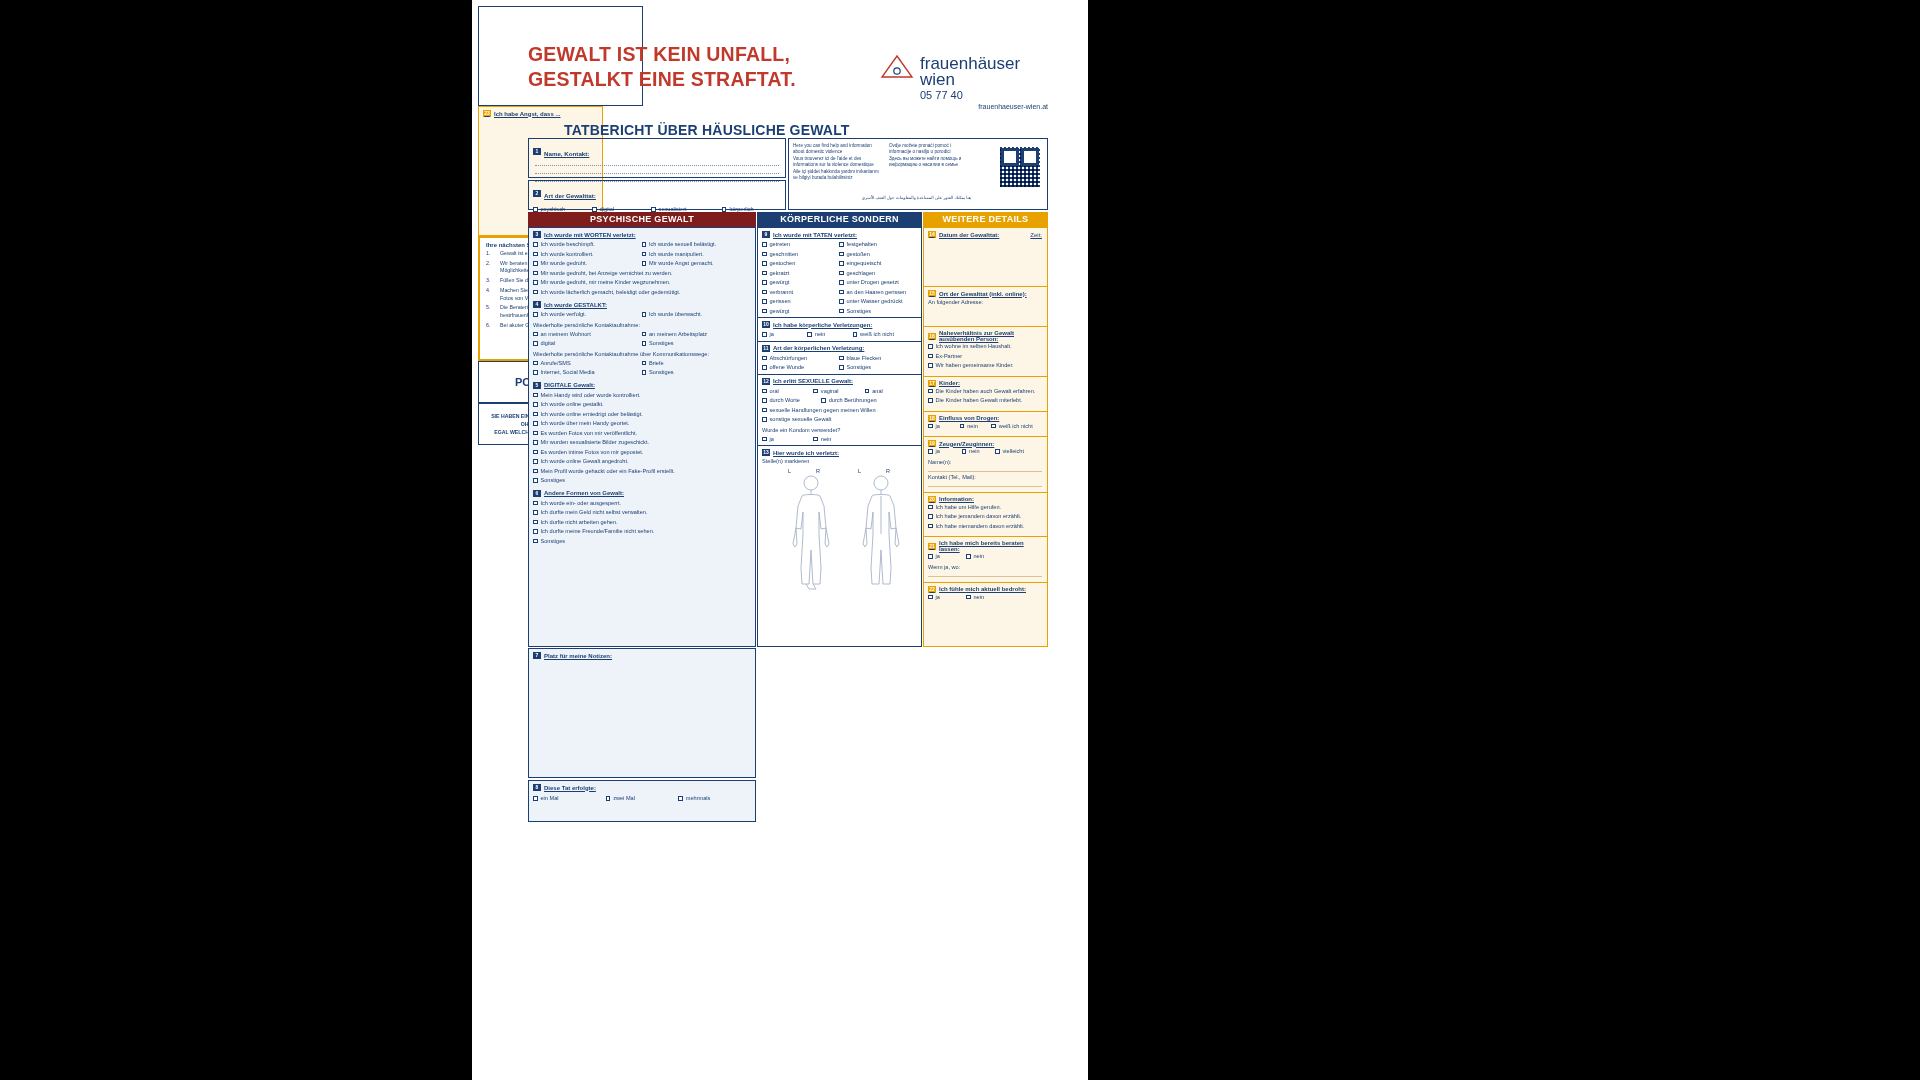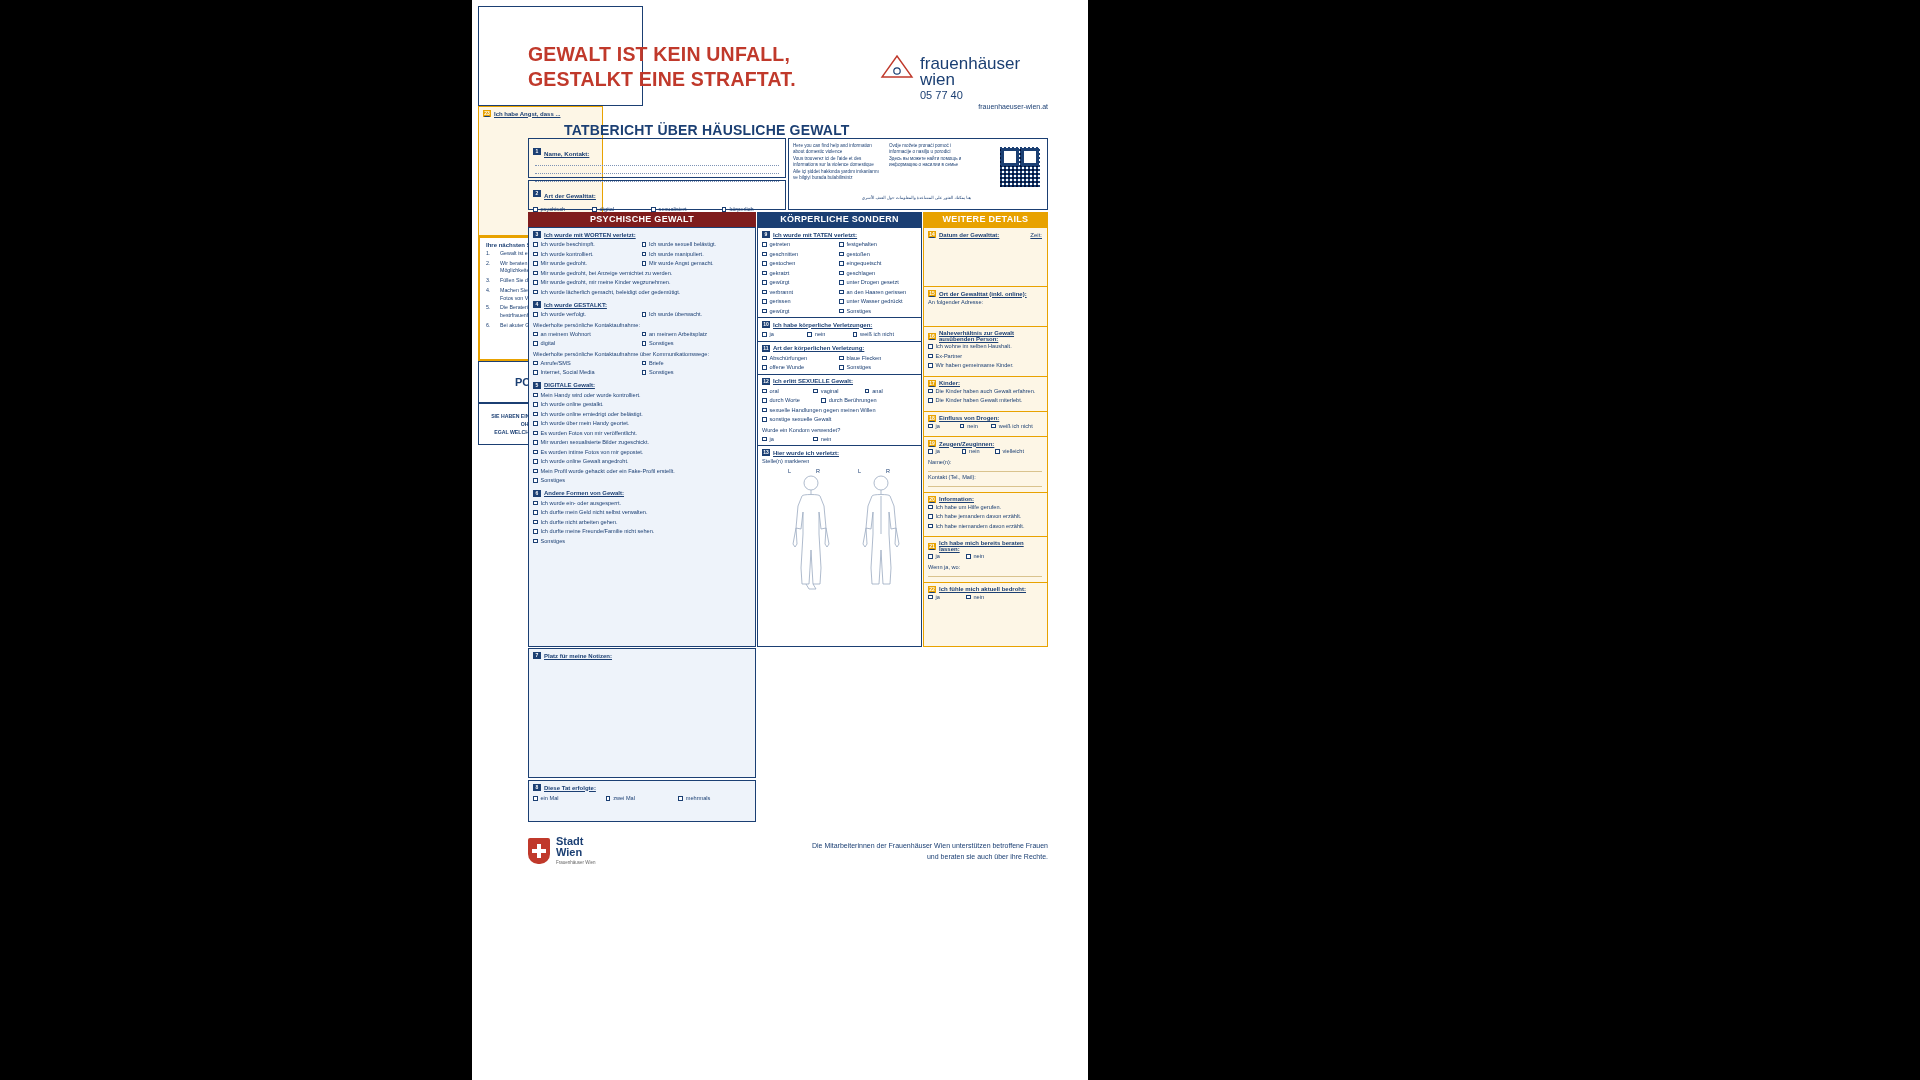--- a/index.html
+++ b/index.html
@@ -891,29 +891,15 @@
 
   <div class="box-polizei">POLIZEI TEL. 133</div>
 
   <div class="box-recht">
     <div>
       <div>SIE HABEN EIN RECHT AUF EIN LEBEN OHNE GEWALT:</div>
       <div>EGAL WELCHE FORM VON GEWALT!</div>
     </div>
   </div>
 
-  <div class="footer">
-    <div class="wien-logo">
-      <div class="wien-shield"></div>
-      <div>
-        <div class="wien-txt">Stadt</div>
-        <div class="wien-txt">Wien</div>
-        <div class="wien-sub">Frauenhäuser Wien</div>
-      </div>
-    </div>
-    <div class="footer-text">
-      <div>Die Mitarbeiterinnen der Frauenhäuser Wien unterstützen betroffene Frauen</div>
-      <div>und beraten sie auch über ihre Rechte.</div>
-    </div>
-  </div>
 
 </div>
 </div>
 
 </body></html>

